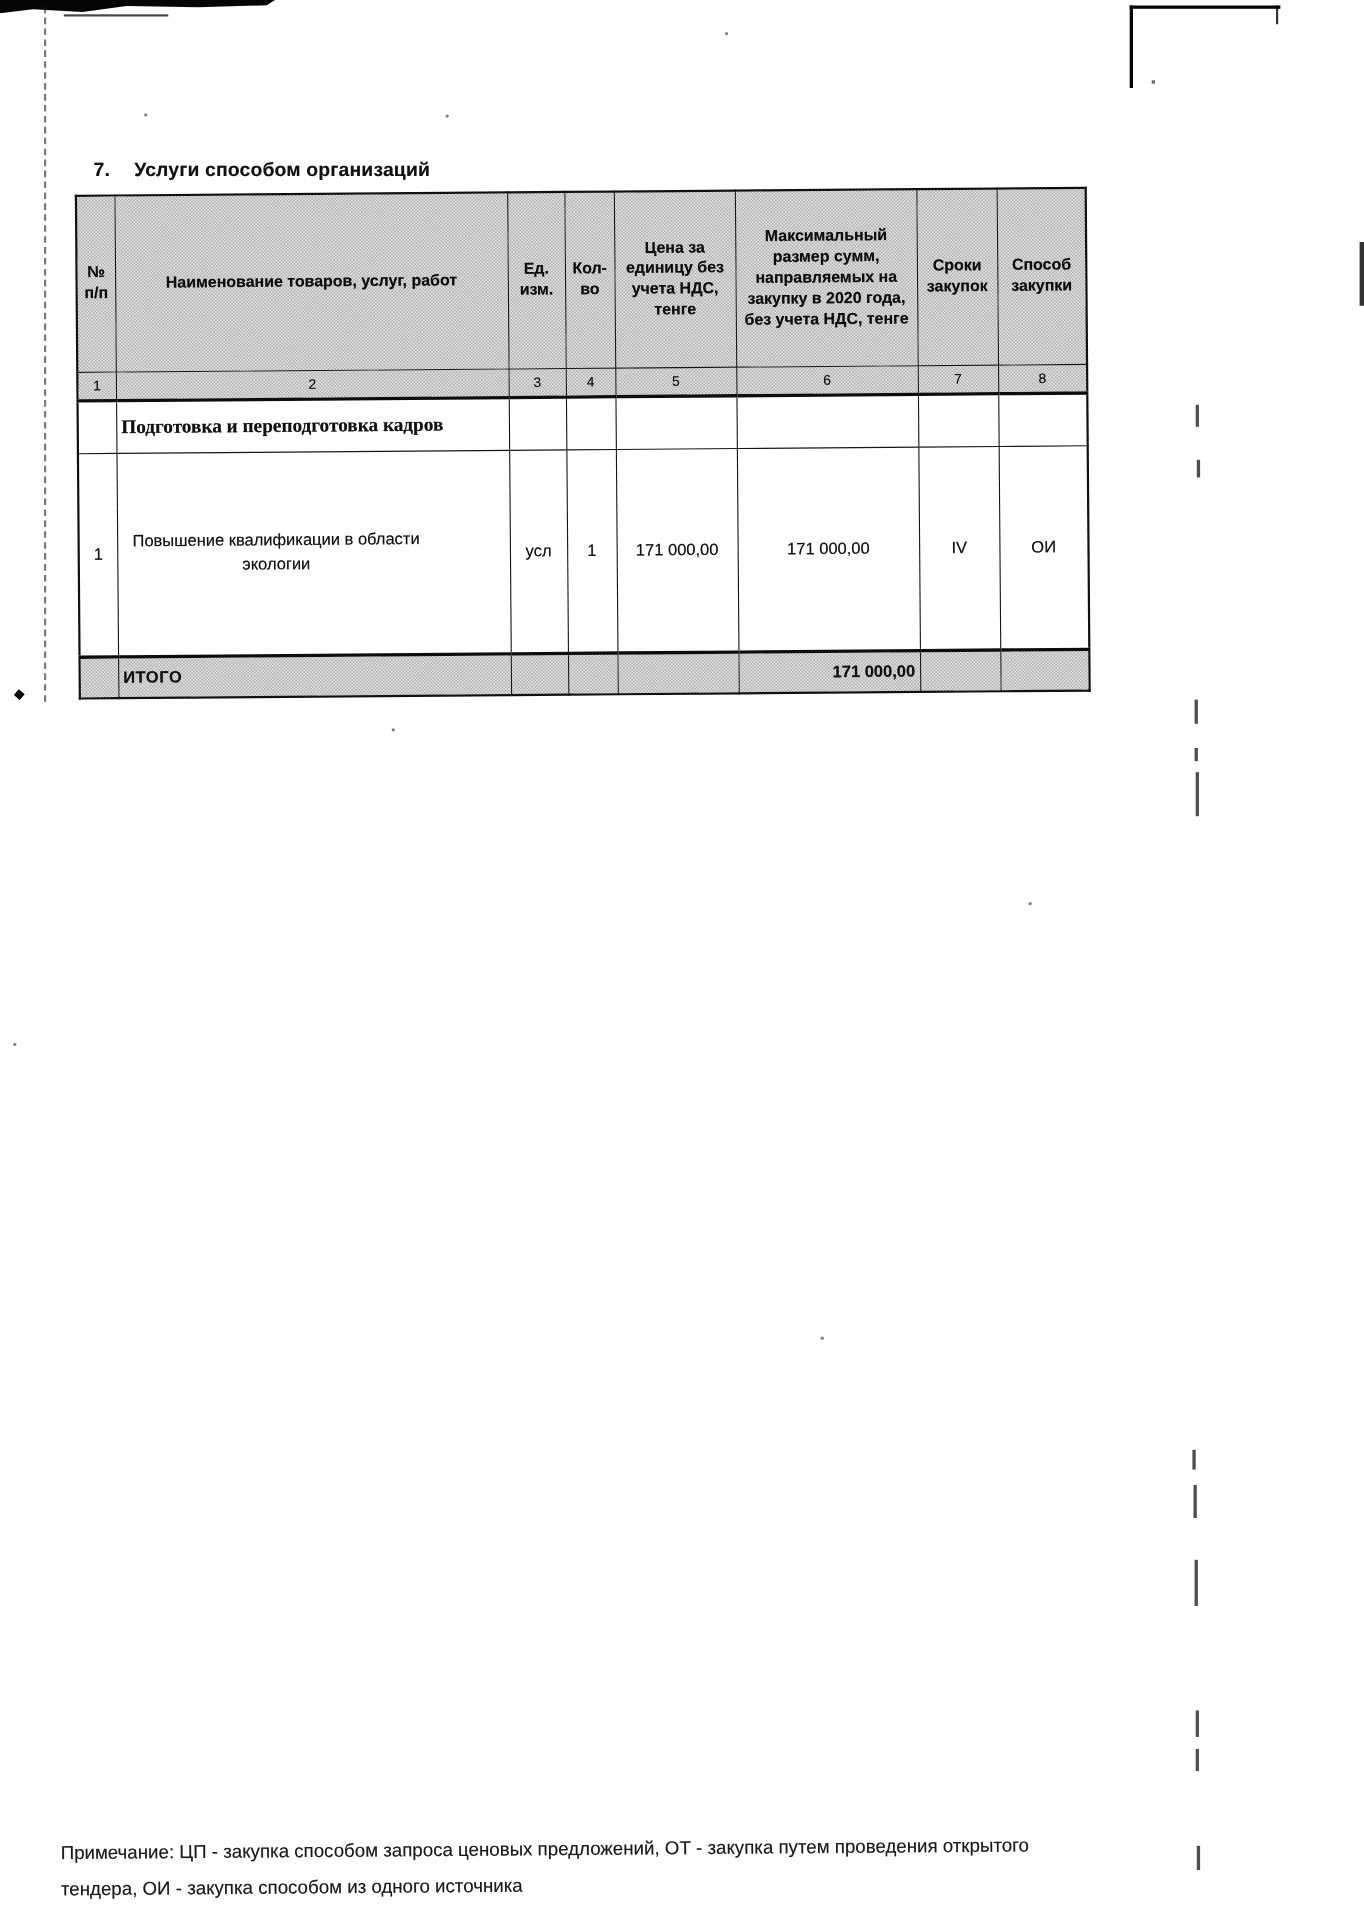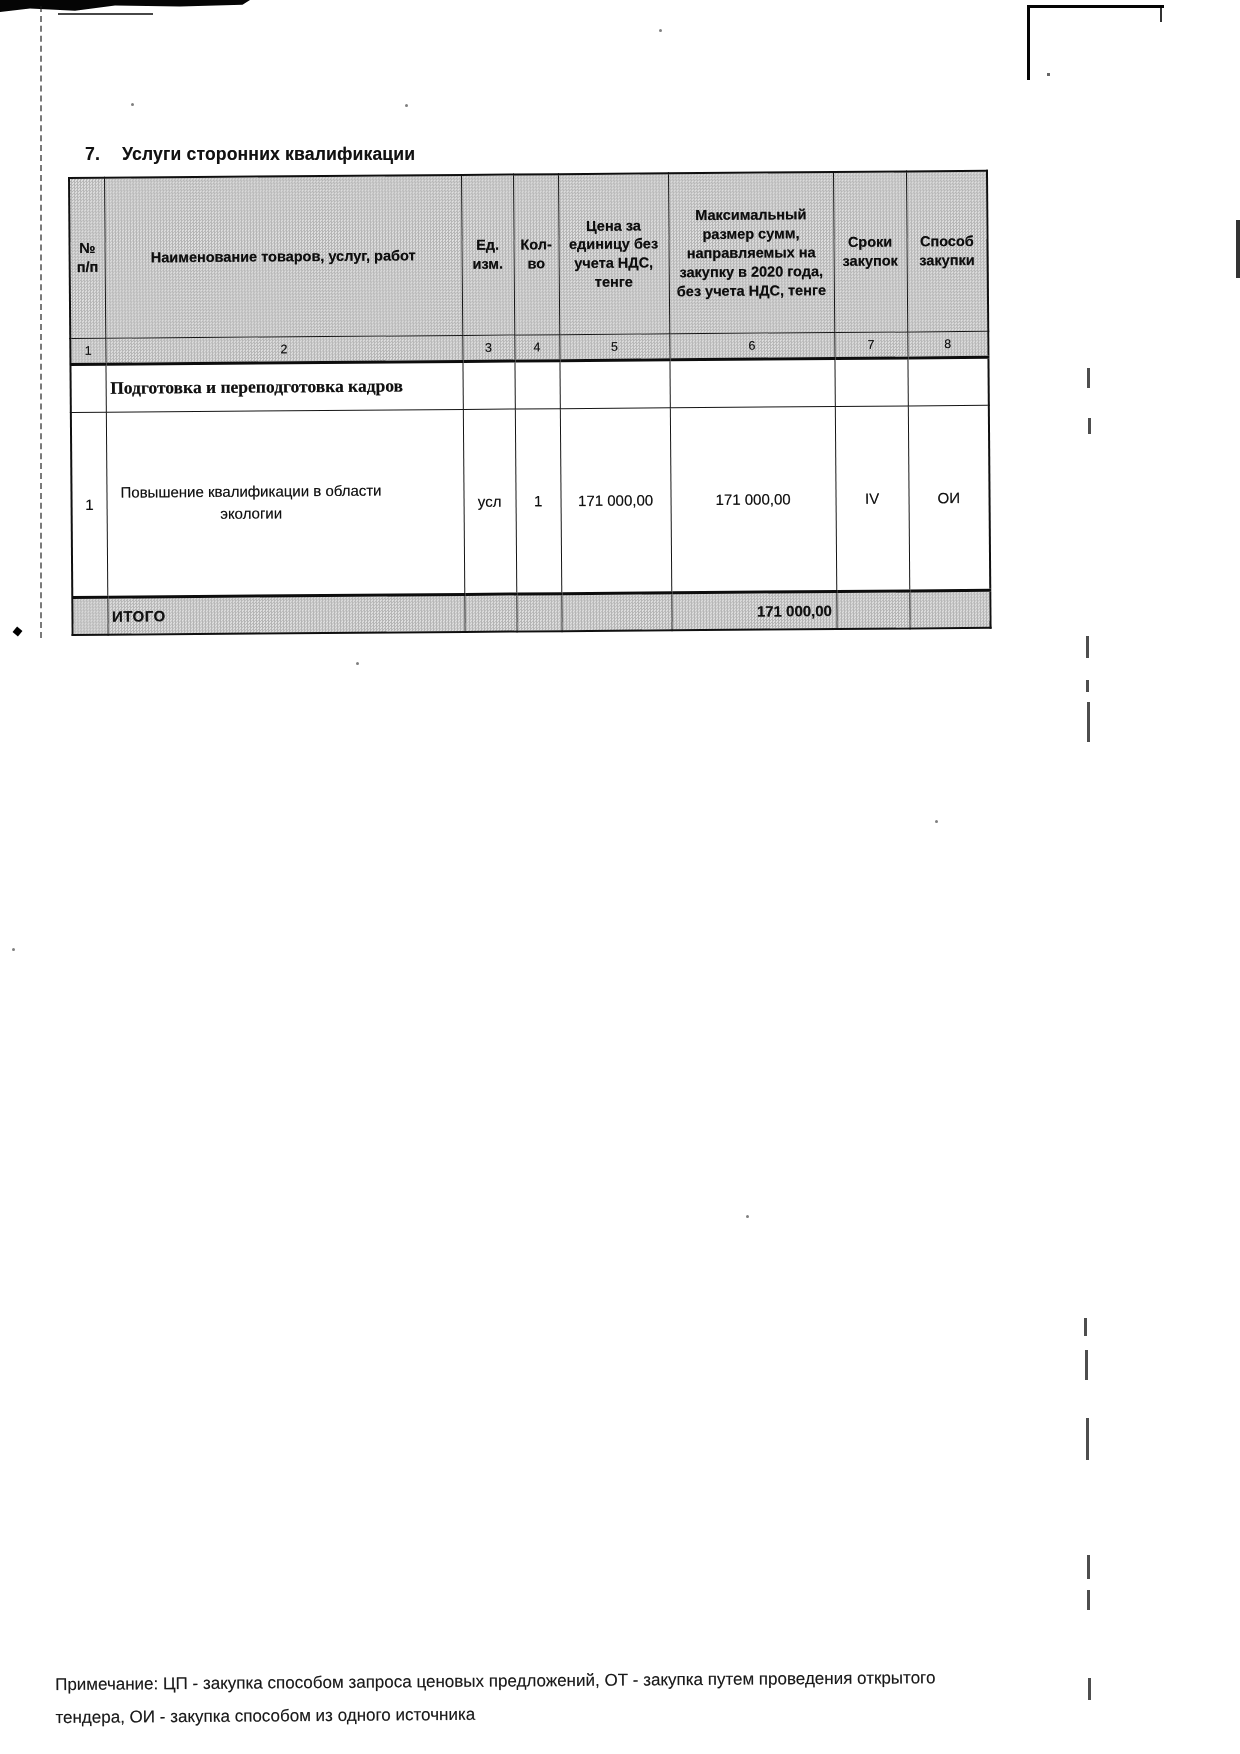--- a/index.html
+++ b/index.html
@@ -115,21 +115,21 @@
   <div class="art dot" style="left:131px;top:103px"></div>
   <div class="art dot" style="left:405px;top:104px"></div>
   <div class="art dot" style="left:466px;top:624px"></div>
   <div class="art dot" style="left:356px;top:662px"></div>
   <div class="art dot" style="left:935px;top:820px"></div>
   <div class="art dot" style="left:746px;top:1215px"></div>
   <div class="art dot" style="left:12px;top:948px"></div>
 
   <div class="heading">
     <span>7.</span>
-    <span>Услуги сторонних квалификации</span>
+    <span>Услуги способом организаций</span>
   </div>
 
   <div class="tbl-wrap">
     <table class="plan">
       <colgroup>
         <col style="width:35px">
           <col style="width:357px">
           <col style="width:52px">
           <col style="width:45px">
         <col style="width:110px">

